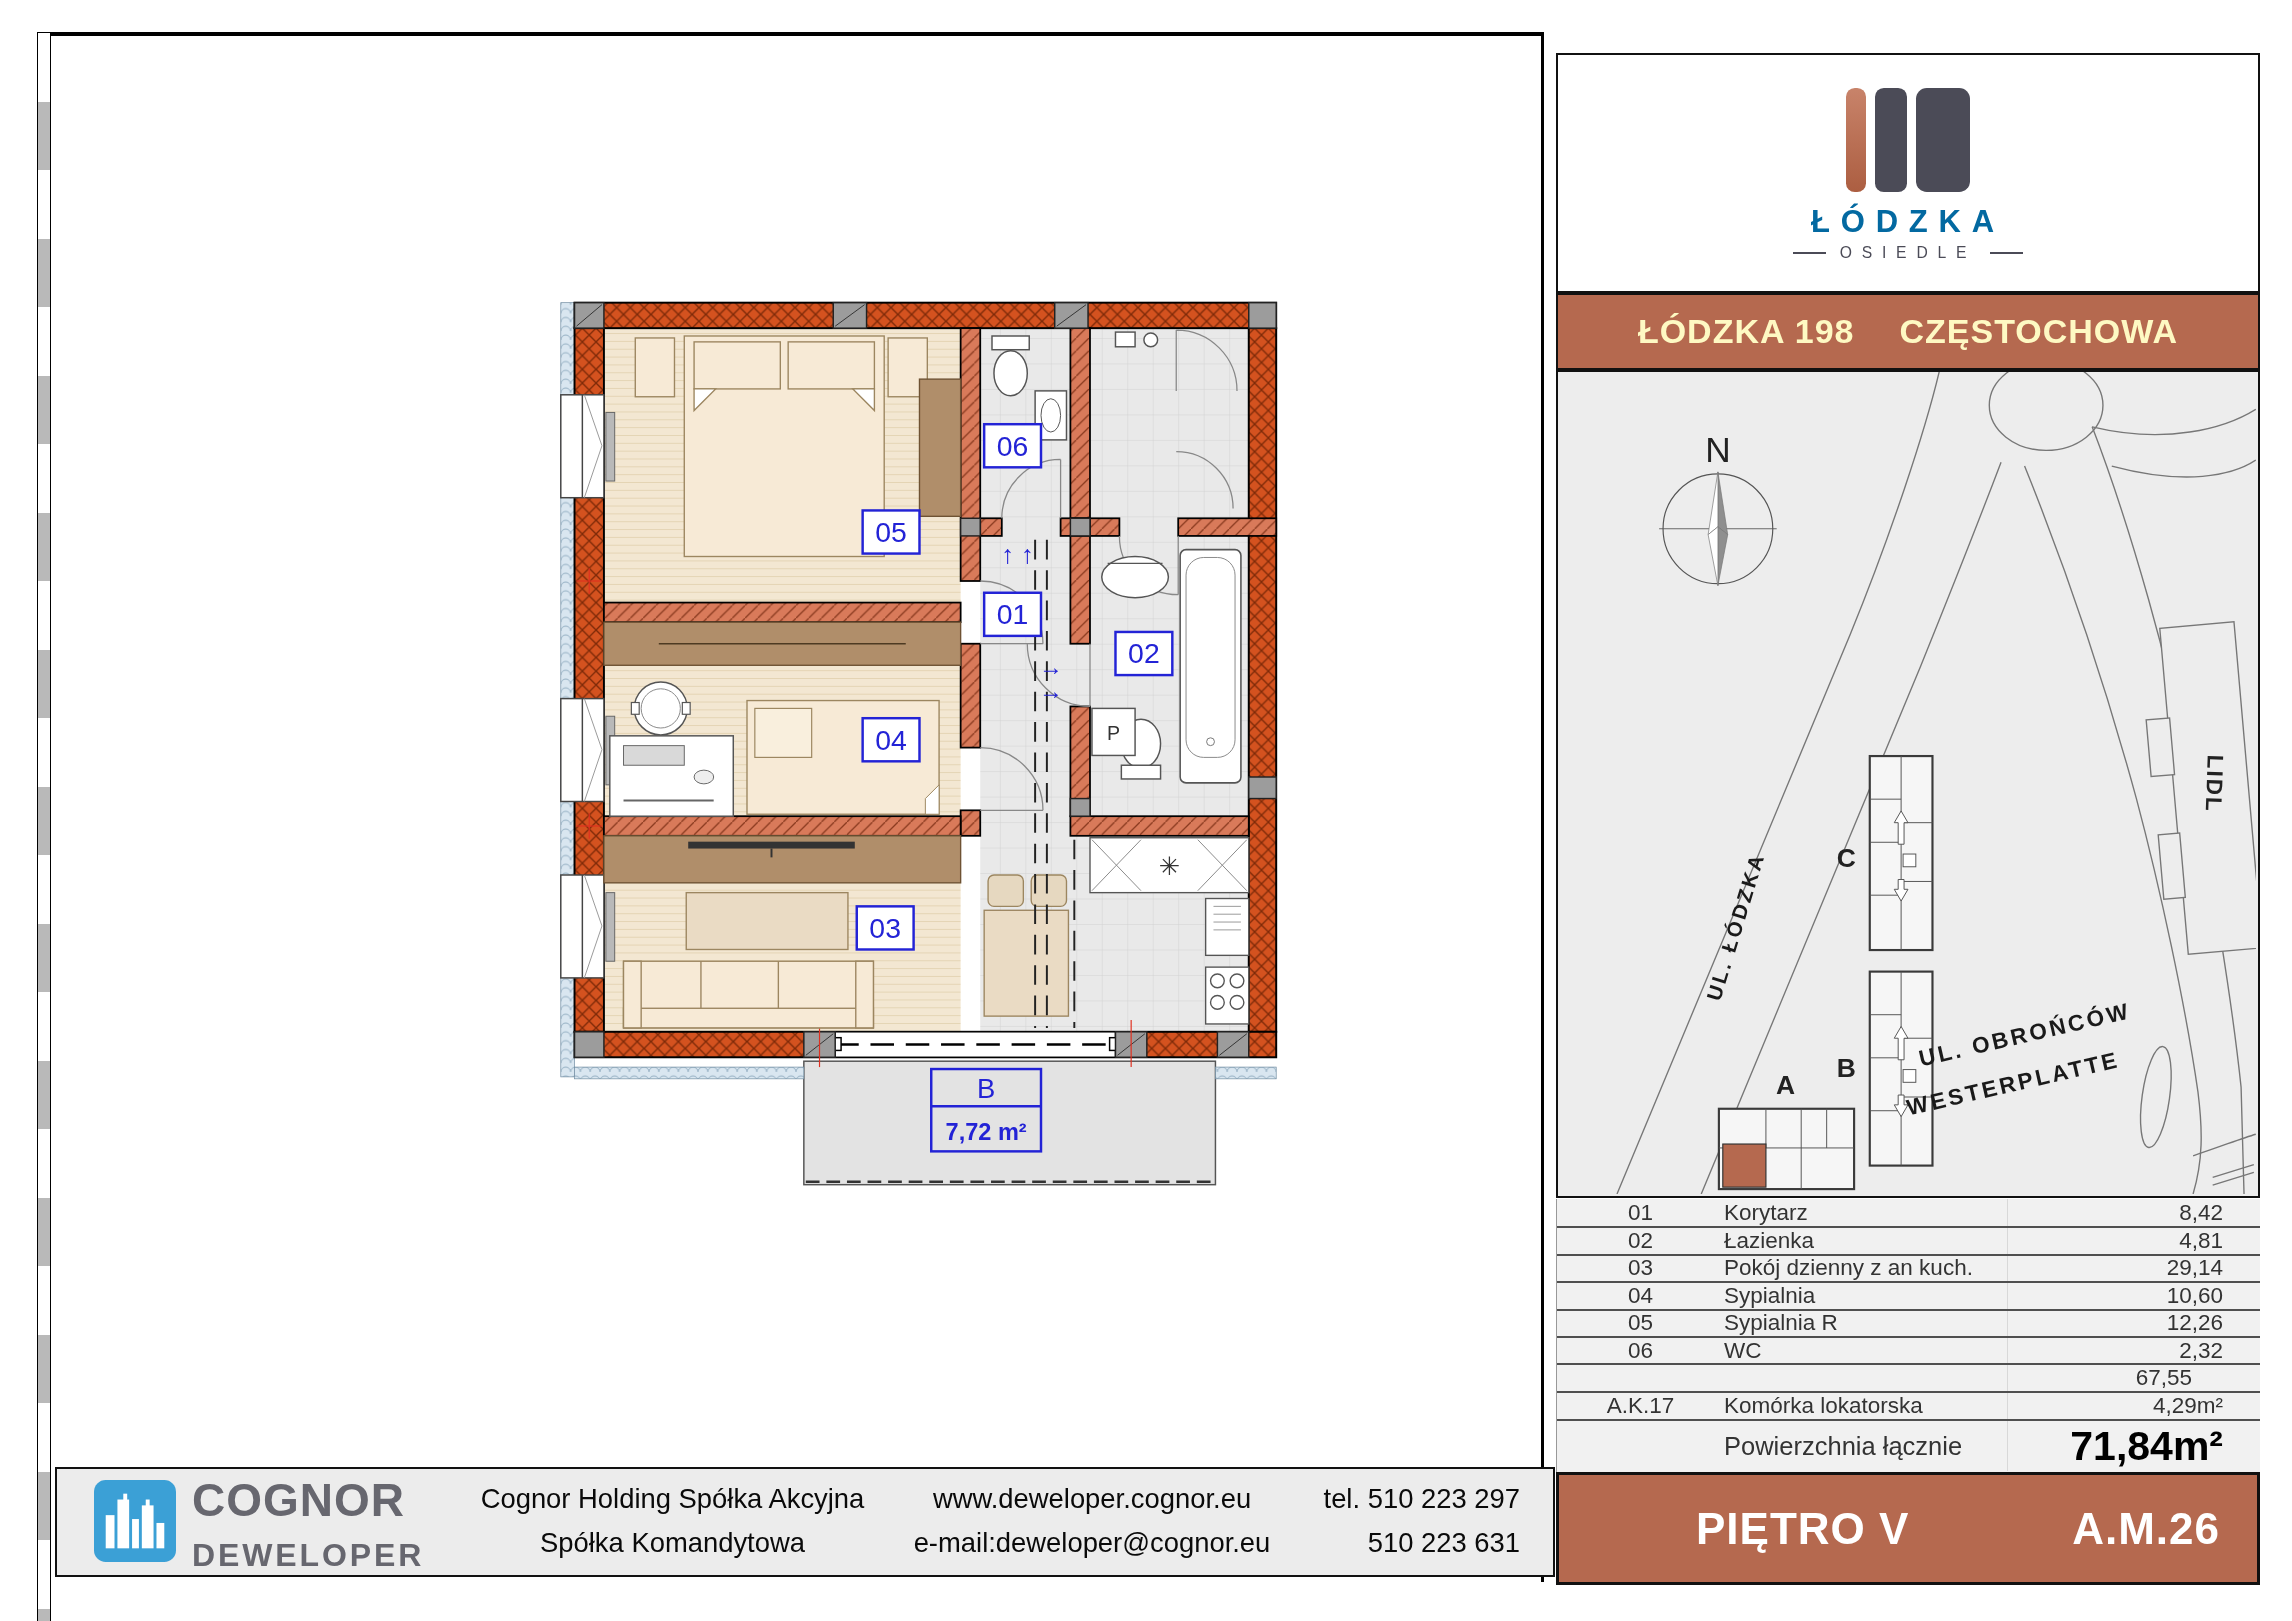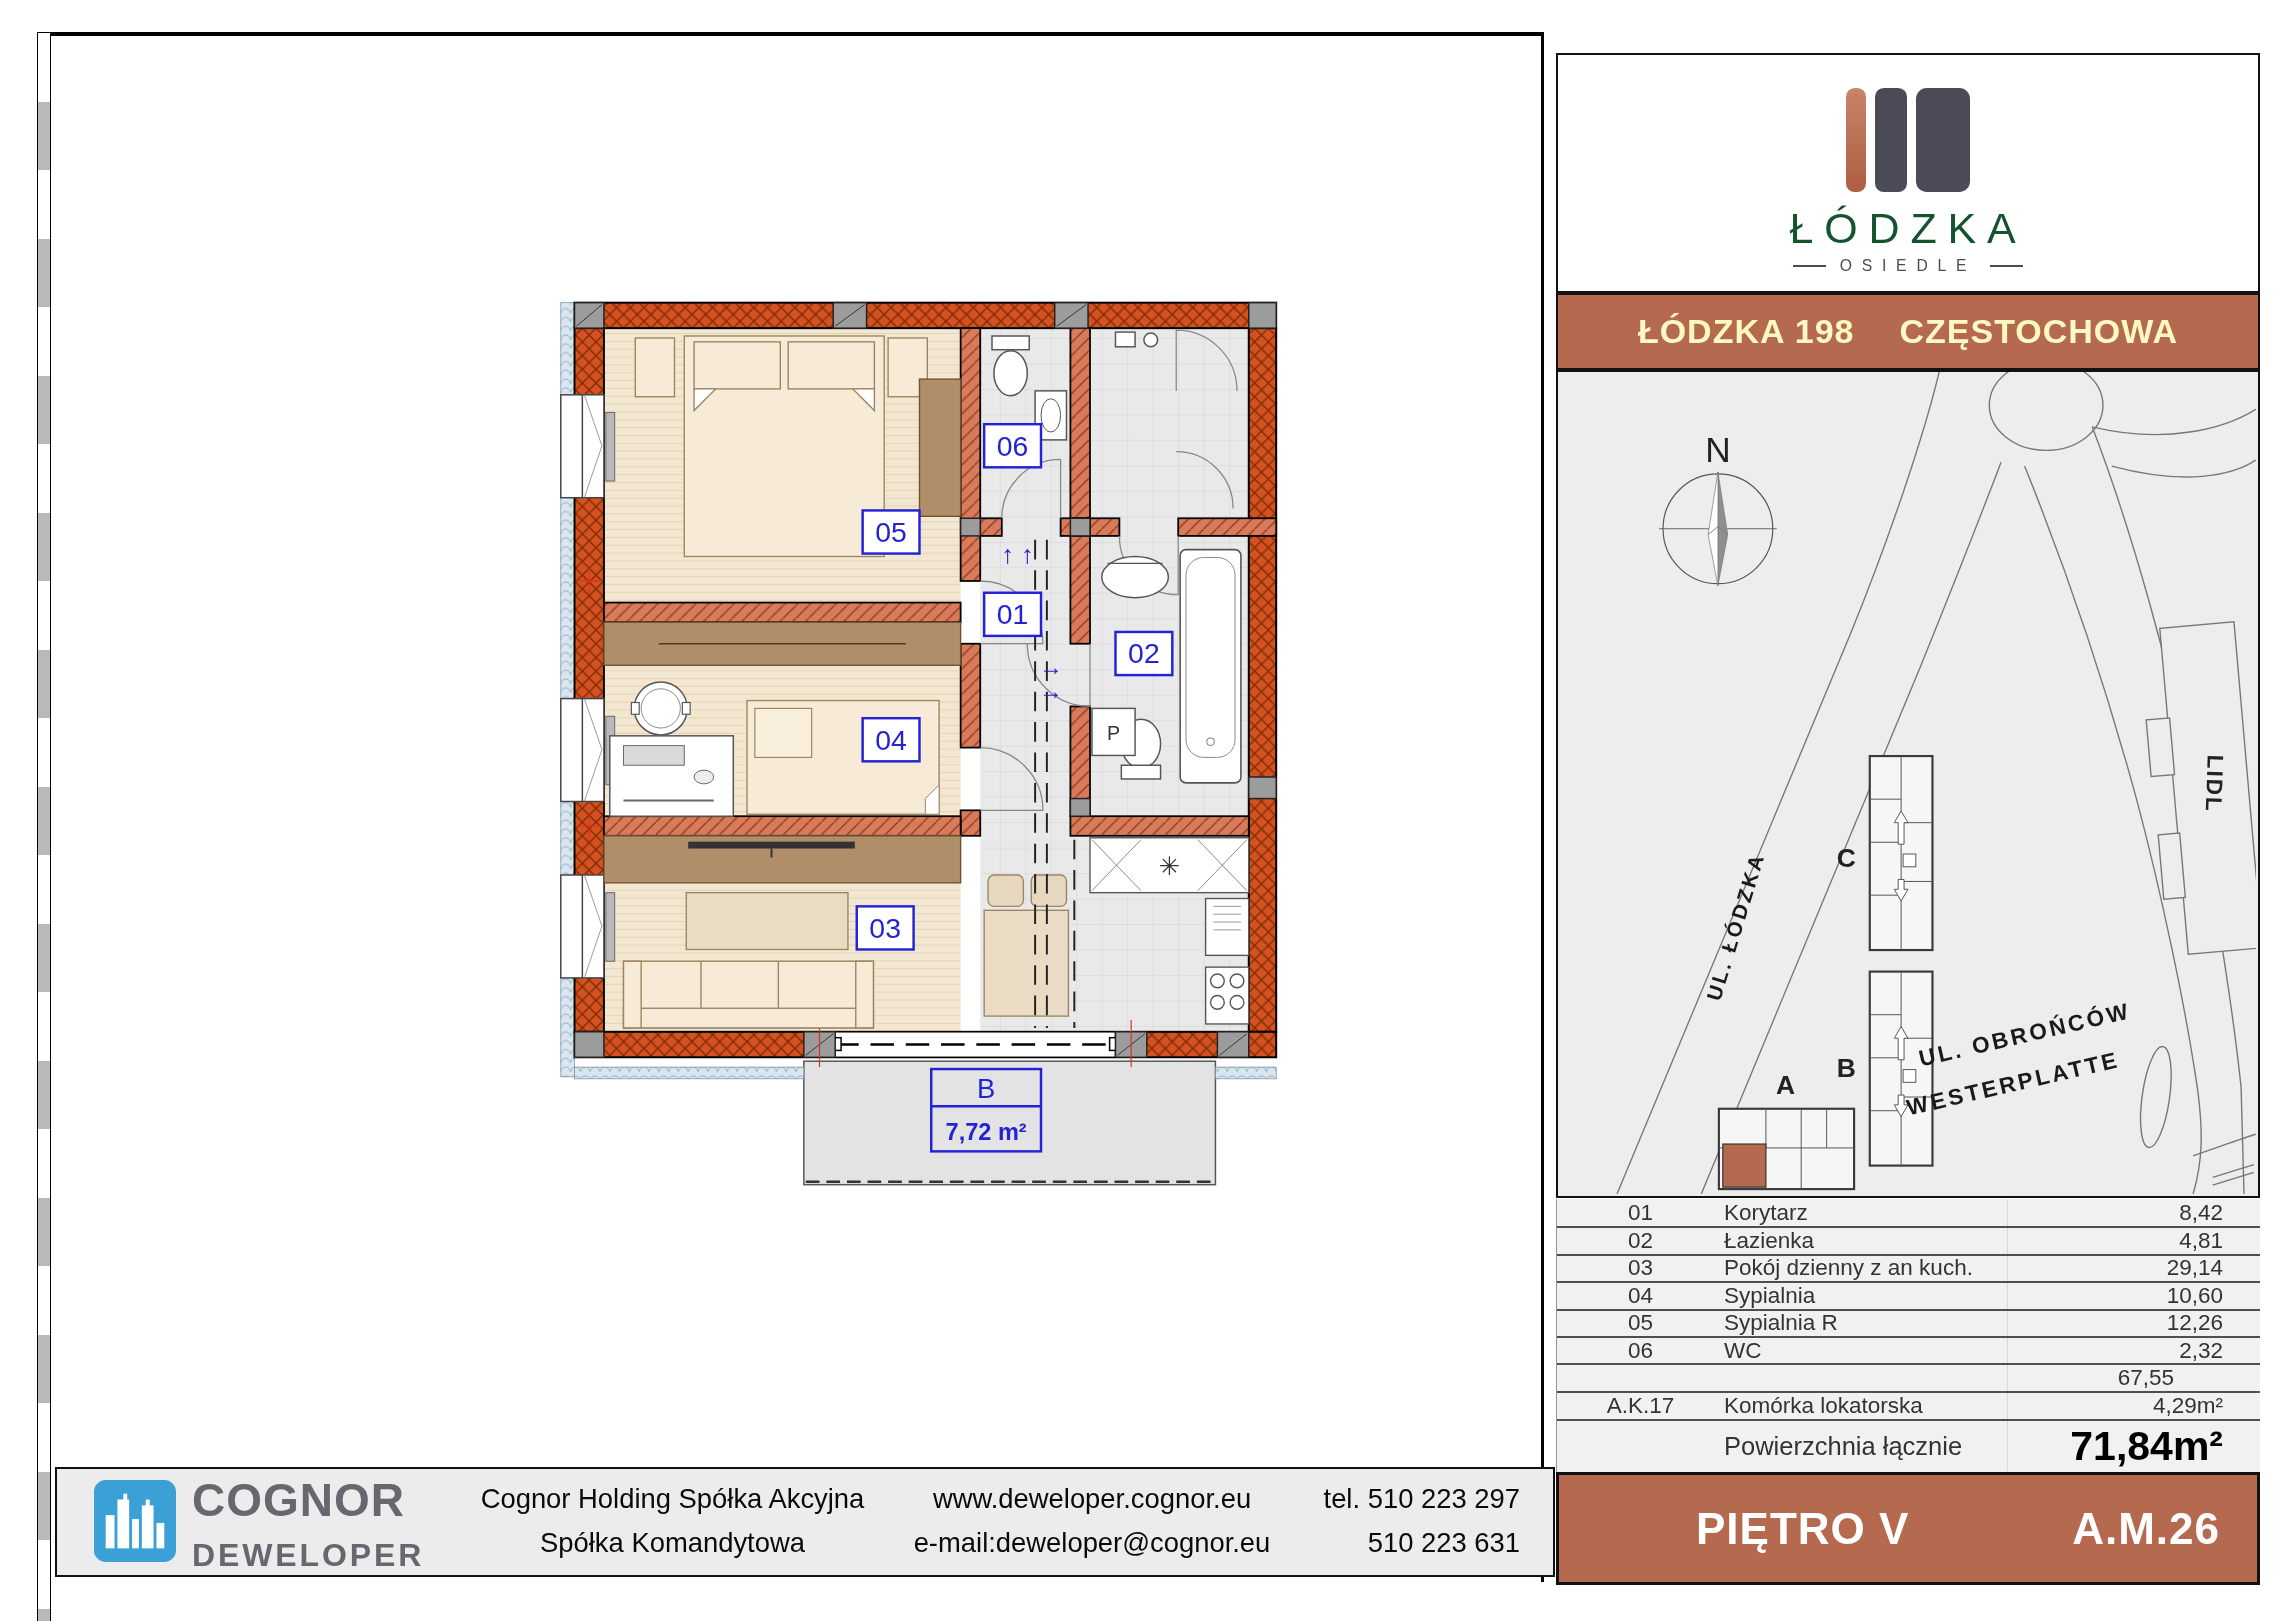--- a/index.html
+++ b/index.html
@@ -15,41 +15,41 @@
   #plan-wrap{left:541px;top:287px;width:755px;height:931px}
   
   .panel-box{border:2.9px solid #111;box-sizing:border-box}
   #logo-box{left:1556px;top:53px;width:704px;height:240px;background:#fff;
       display:flex;flex-direction:column;align-items:center;justify-content:flex-start}
   .logo-bars{display:flex;align-items:flex-end;gap:8.8px;margin-top:33px;height:104px}
   .bar{height:104px;border-radius:8.8px}
   .bar1{width:19.6px;background:linear-gradient(180deg,#c8836a,#ac5e41)}
   .bar2{width:32px;background:#4b4b57}
   .bar3{width:54px;background:#4b4b57;border-radius:10.8px}
-  .logo-name{margin-top:11.8px;font-size:43px;letter-spacing:10.8px;color:#14532d;font-weight:400}
+  .logo-name{margin-top:11.8px;font-size:31px;letter-spacing:10.8px;color:#0369a1;font-weight:700}
   .logo-sub{margin-top:3.9px;display:flex;align-items:center;gap:13.7px;color:#4b4b57}
   .logo-sub .rule{width:33px;height:2px;background:#4b4b57}
   .logo-sub span{font-size:15.7px;letter-spacing:9.8px}
   #header-bar{left:1556px;top:293px;width:704px;height:77px;background:#b5694f;
       display:flex;align-items:center;justify-content:center;gap:45px}
   #header-bar div{color:#fef9c3;font-weight:bold;font-size:34px;letter-spacing:1px}
   #map-box{left:1556px;top:370px;width:704px;height:828px;background:#ededed;overflow:hidden}
   
   #area-table{left:1556px;top:1199px;width:704px;height:273px;background:#f1f1f1;
       box-sizing:border-box;border-left:1px solid #999;display:flex;flex-direction:column}
   .trow{display:flex;align-items:center;height:27.4px;box-sizing:border-box;
       border-top:2px solid #4f4f4f;font-size:22.5px;color:#333}
   .trow:first-child{border-top:none}
   .tno{width:167px;text-align:center}
   .tname{flex:1;text-align:left}
   .tarea{width:253px;text-align:left;padding-right:37px;box-sizing:border-box;
       border-left:1px solid #d8d8d8;align-self:stretch;display:flex;
       align-items:center;justify-content:flex-end}
   .trow.sub{height:28px}
-  .trow.sub .tarea{padding-right:86px}
+  .trow.sub .tarea{padding-right:68px}
   .trow.ak{height:28px}
   .trow.total{height:52px}
   .trow.total .tname{font-size:25.5px}
   .trow.total .tarea{font-weight:bold;font-size:41px;color:#000;}
   #floor-bar{left:1556px;top:1472px;width:704px;height:113px;background:#b5694f;
       border:3.9px solid #111;display:flex;align-items:center;justify-content:space-between;
       padding:0 37px 0 137px;box-sizing:border-box}
   #floor-bar div{color:#fff;font-weight:bold;font-size:44px;letter-spacing:1px}
   
   #footer{left:55px;top:1467px;width:1500px;height:110px;background:#ececec;

